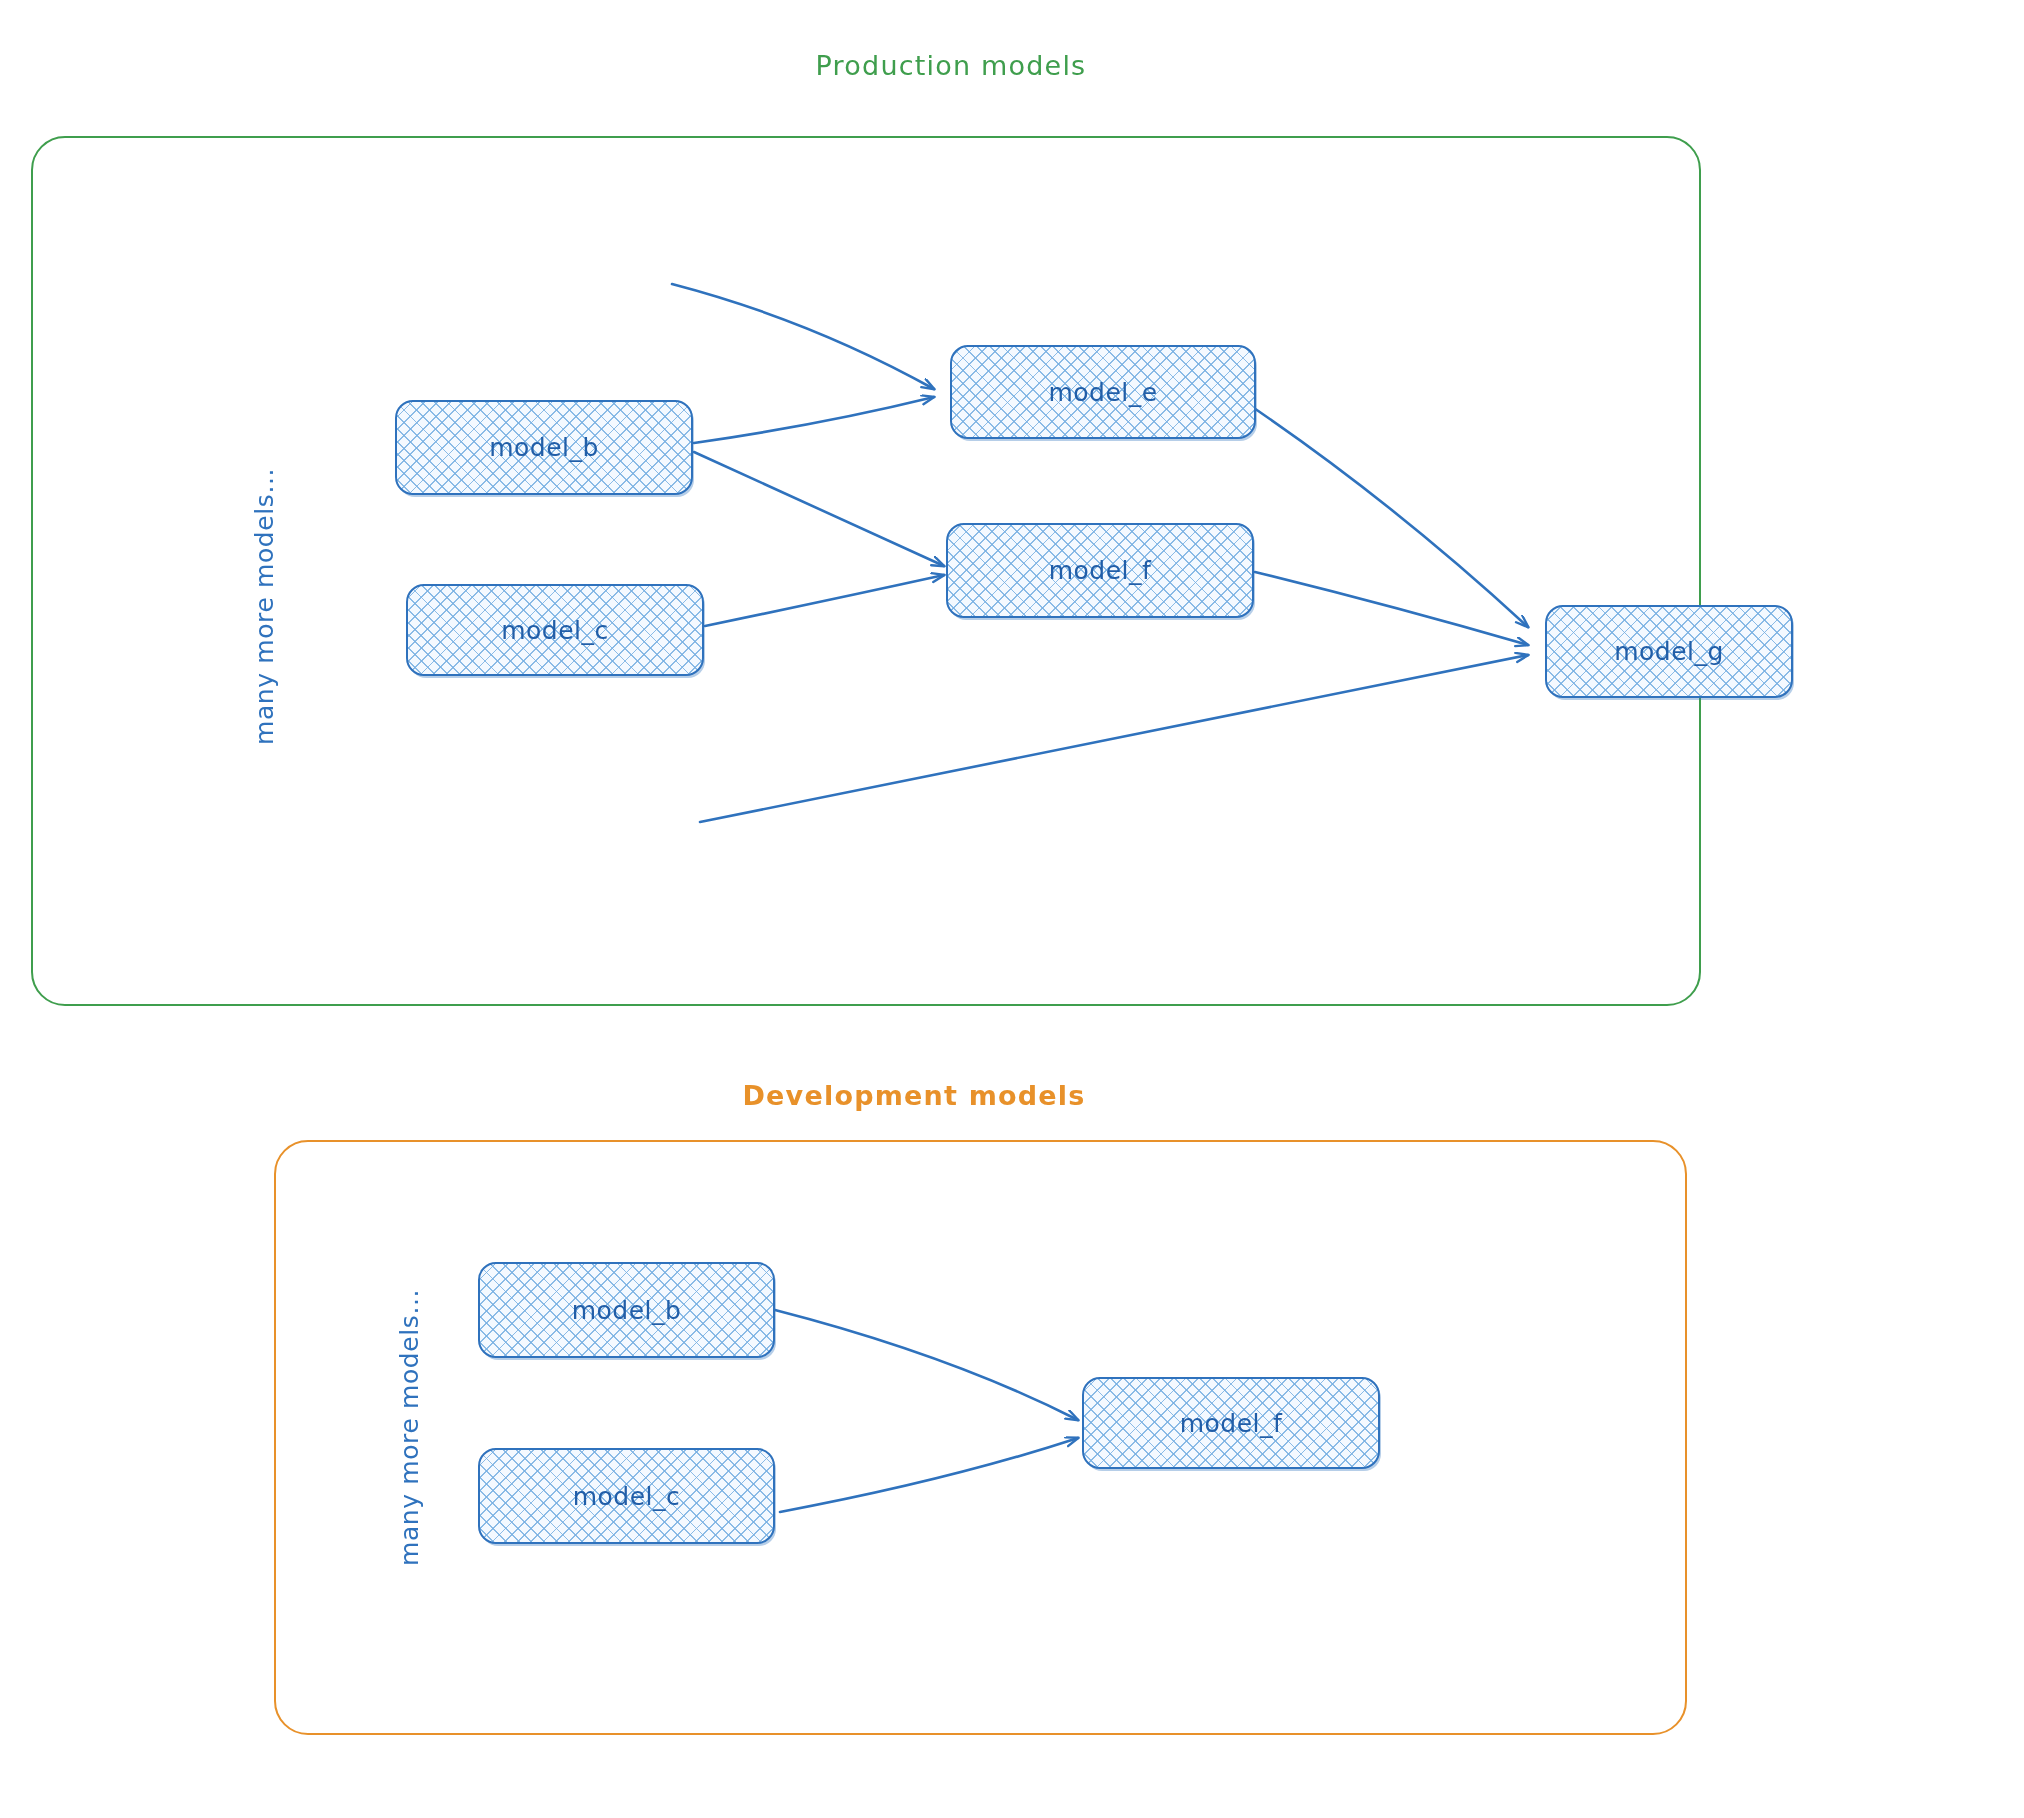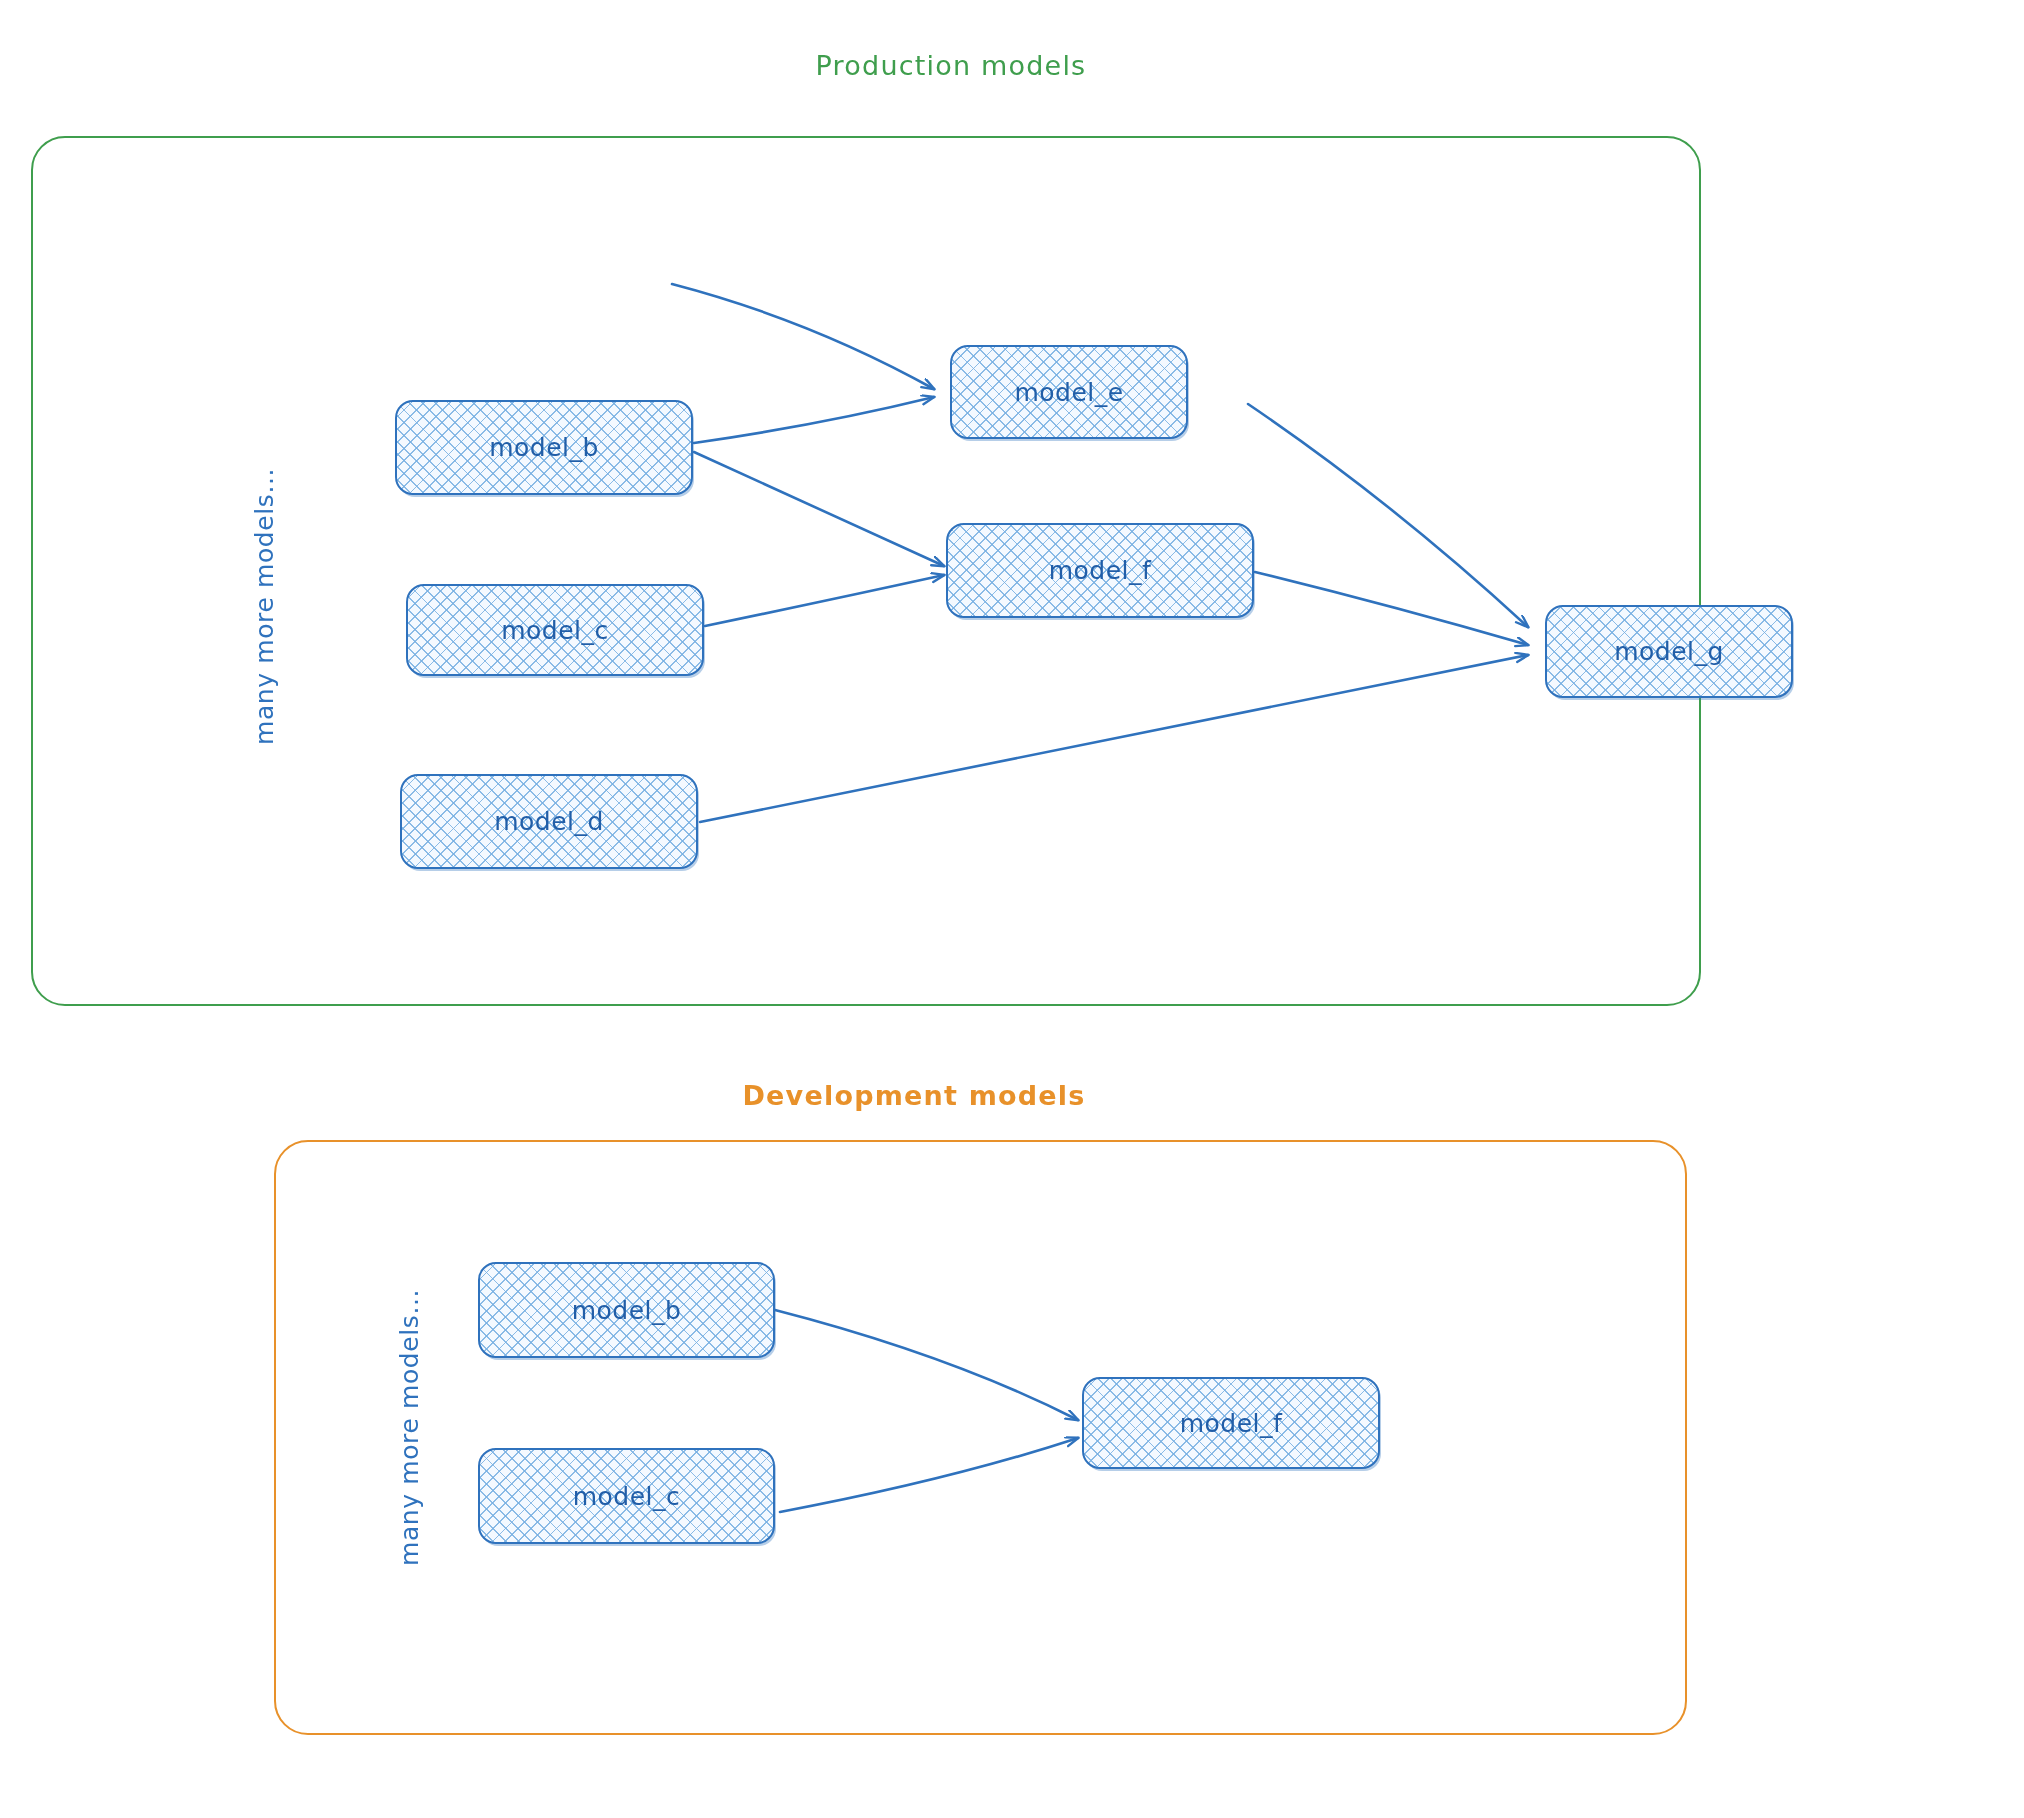--- a/index.html
+++ b/index.html
@@ -136,25 +136,22 @@
 
 
   <div class="node" style="left:395px; top:400px; width:298px; height:95px;">
     <span class="label">model_b</span>
   </div>
 
   <div class="node" style="left:406px; top:584px; width:298px; height:92px;">
     <span class="label">model_c</span>
   </div>
 
-  <div class="node" style="left:400px; top:774px; width:298px; height:95px;">
-    <span class="label">model_d</span>
-  </div>
 
-  <div class="node" style="left:950px; top:345px; width:238px; height:94px;">
+  <div class="node" style="left:950px; top:345px; width:306px; height:94px;">
     <span class="label">model_e</span>
   </div>
 
   <div class="node" style="left:946px; top:523px; width:308px; height:95px;">
     <span class="label">model_f</span>
   </div>
 
   <div class="node" style="left:1545px; top:605px; width:248px; height:93px;">
     <span class="label">model_g</span>
   </div>

